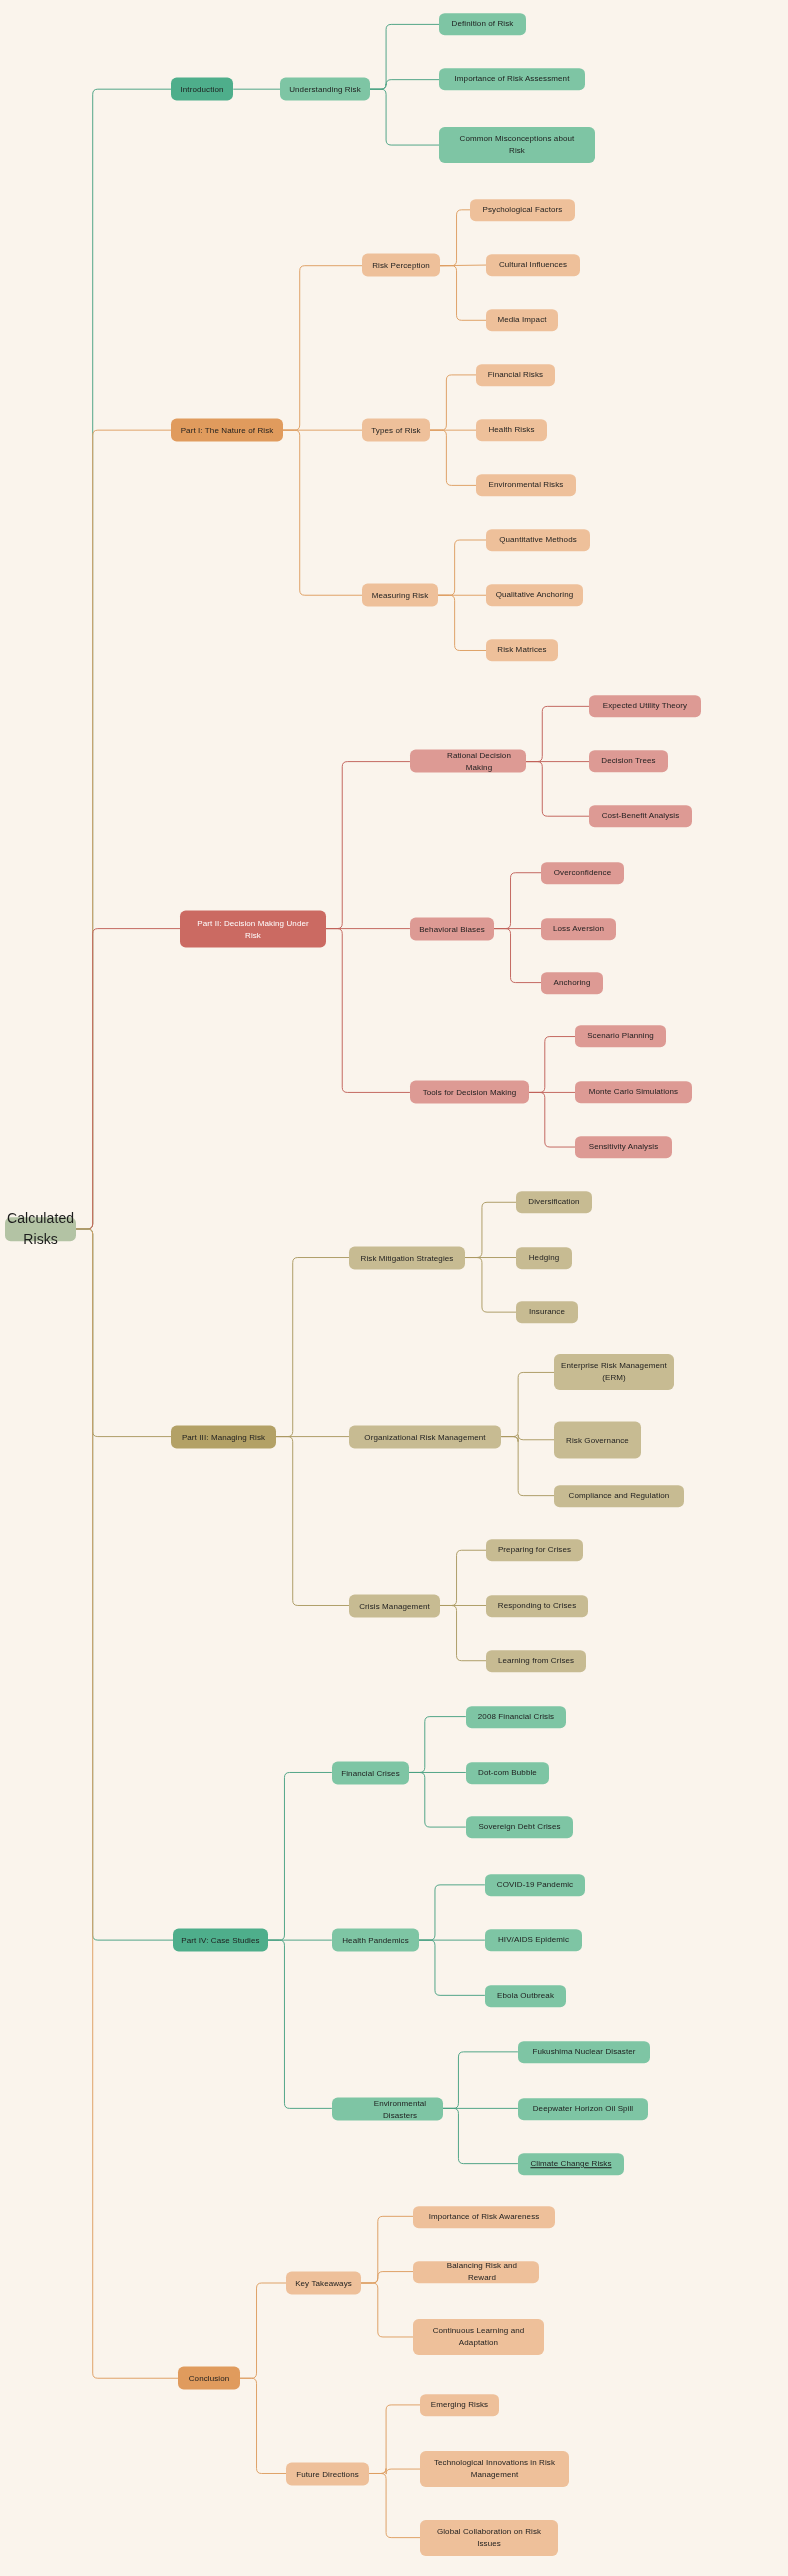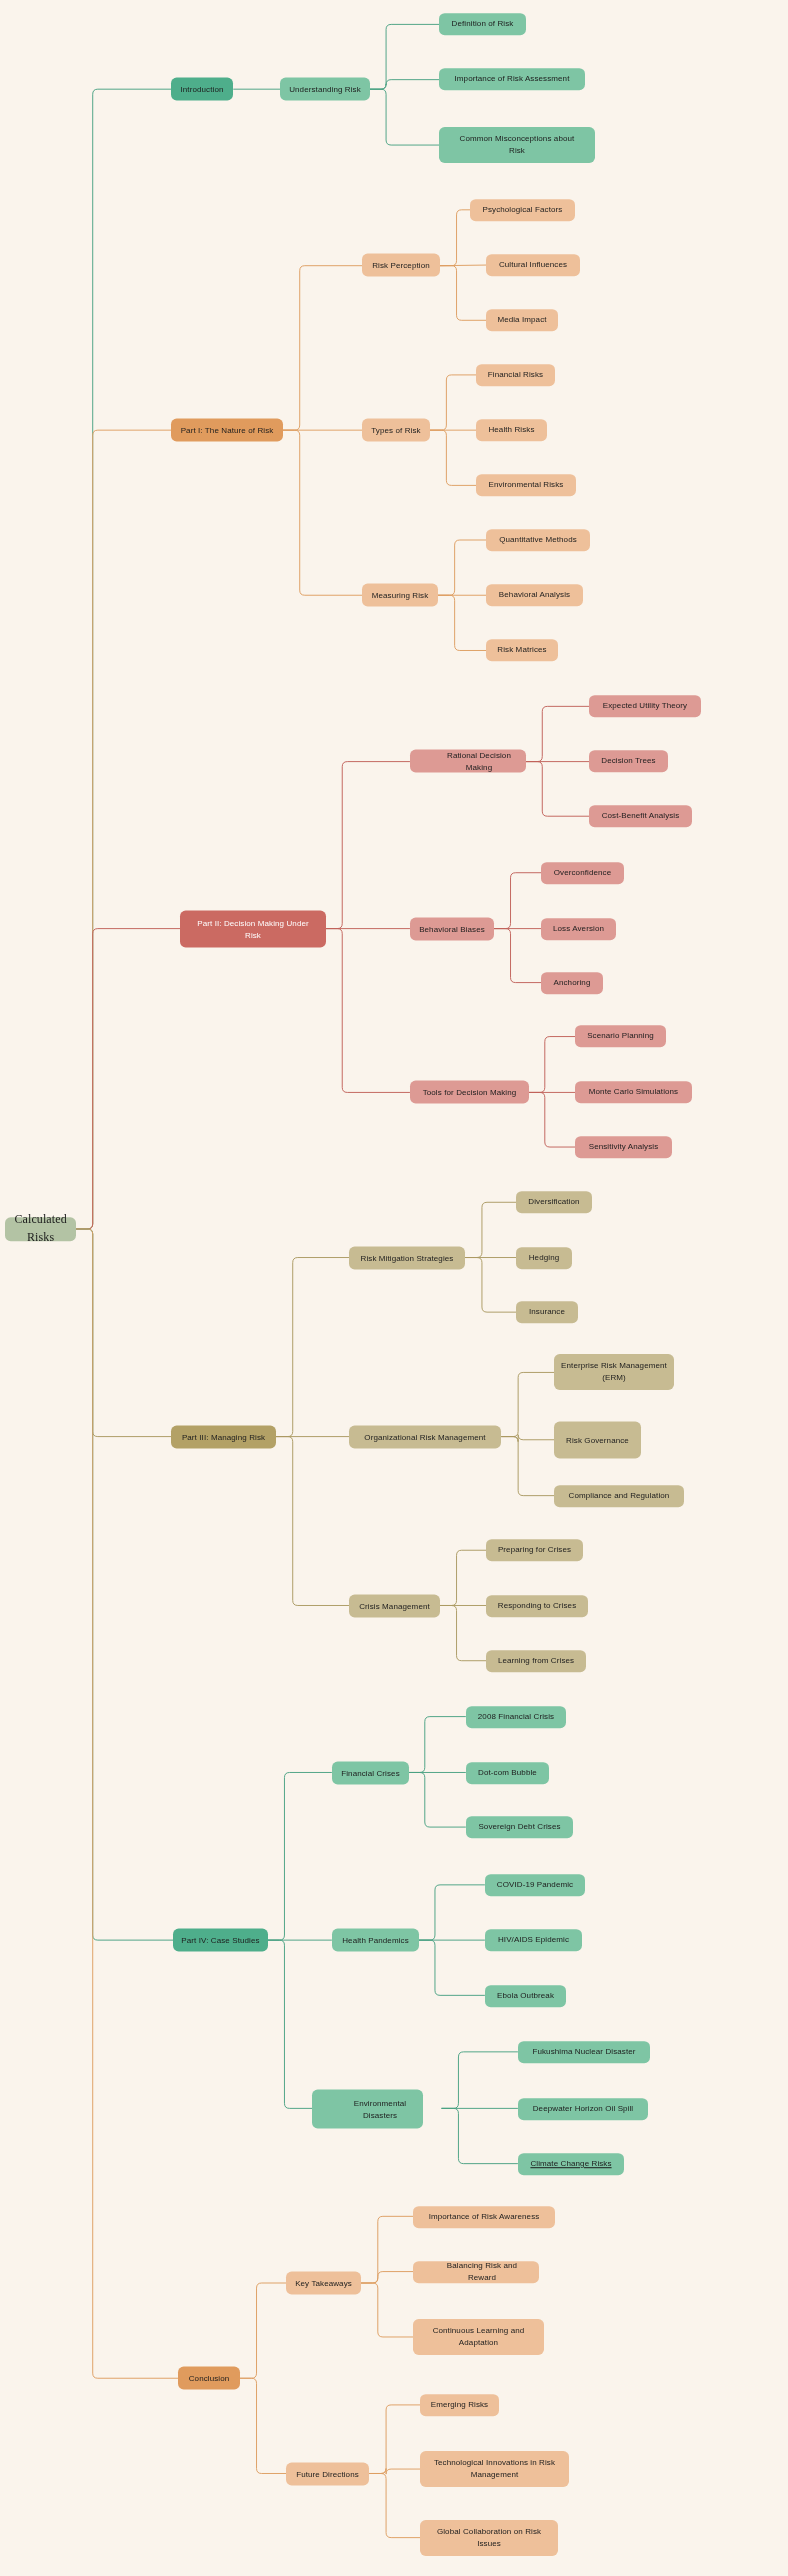--- a/index.html
+++ b/index.html
@@ -40,22 +40,21 @@
     font-size: 8px;
     line-height: 1.45;
     color: #1d1d1d;
     padding: 3.8px 7px;
     letter-spacing: 0.1px;
     transform: translateY(-50%);
     white-space: pre-line;
     user-select: none;
   }
   .node.root {
-    font-size: 12px;
-    font-family: Liberation Serif, serif;
+    font-size: 14px;
   }
   .node.l1 {
     font-size: 8px;
   }
   .node.l1.white-text {
     color: #ffffff;
   }
 </style>
 </head>
 <body>
@@ -141,21 +140,21 @@
       <div class="node l2" style="left: 362px; top: 265px; width: 78px; min-height: 23px; height: 23px; background: rgb(238, 192, 154);">Risk Perception</div>
       <div class="node l3" style="left: 470px; top: 210px; width: 105px; min-height: 21.6px; height: 21.6px; background: rgb(238, 192, 154);">Psychological Factors</div>
       <div class="node l3" style="left: 486px; top: 265px; width: 94px; min-height: 21.6px; height: 21.6px; background: rgb(238, 192, 154);">Cultural Influences</div>
       <div class="node l3" style="left: 486px; top: 320px; width: 72px; min-height: 21.6px; height: 21.6px; background: rgb(238, 192, 154);">Media Impact</div>
       <div class="node l2" style="left: 362px; top: 430px; width: 68px; min-height: 23px; height: 23px; background: rgb(238, 192, 154);">Types of Risk</div>
       <div class="node l3" style="left: 476px; top: 375px; width: 79px; min-height: 21.6px; height: 21.6px; background: rgb(238, 192, 154);">Financial Risks</div>
       <div class="node l3" style="left: 476px; top: 430px; width: 71px; min-height: 21.6px; height: 21.6px; background: rgb(238, 192, 154);">Health Risks</div>
       <div class="node l3" style="left: 476px; top: 485px; width: 100px; min-height: 21.6px; height: 21.6px; background: rgb(238, 192, 154);">Environmental Risks</div>
       <div class="node l2" style="left: 362px; top: 595px; width: 76px; min-height: 23px; height: 23px; background: rgb(238, 192, 154);">Measuring Risk</div>
       <div class="node l3" style="left: 486px; top: 540px; width: 104px; min-height: 21.6px; height: 21.6px; background: rgb(238, 192, 154);">Quantitative Methods</div>
-      <div class="node l3" style="left: 486px; top: 595px; width: 97px; min-height: 21.6px; height: 21.6px; background: rgb(238, 192, 154);">Behavioral Analysis</div>
+      <div class="node l3" style="left: 486px; top: 595px; width: 97px; min-height: 21.6px; height: 21.6px; background: rgb(238, 192, 154);">Qualitative Anchoring</div>
       <div class="node l3" style="left: 486px; top: 650px; width: 72px; min-height: 21.6px; height: 21.6px; background: rgb(238, 192, 154);">Risk Matrices</div>
       <div class="node l1 white-text" style="left: 180px; top: 929px; width: 146px; min-height: 37px; height: 37px; background: rgb(203, 106, 98);">Part II: Decision Making Under
 Risk</div>
       <div class="node l2" style="left: 410px; top: 761px; width: 116px; min-height: 23px; height: 23px; background: rgb(221, 154, 148); padding-left: 29px;">Rational Decision Making</div>
       <div class="node l3" style="left: 589px; top: 706px; width: 112px; min-height: 21.6px; height: 21.6px; background: rgb(221, 154, 148);">Expected Utility Theory</div>
       <div class="node l3" style="left: 589px; top: 761px; width: 79px; min-height: 21.6px; height: 21.6px; background: rgb(221, 154, 148);">Decision Trees</div>
       <div class="node l3" style="left: 589px; top: 816px; width: 103px; min-height: 21.6px; height: 21.6px; background: rgb(221, 154, 148);">Cost-Benefit Analysis</div>
       <div class="node l2" style="left: 410px; top: 929px; width: 84px; min-height: 23px; height: 23px; background: rgb(221, 154, 148);">Behavioral Biases</div>
       <div class="node l3" style="left: 541px; top: 873px; width: 83px; min-height: 21.6px; height: 21.6px; background: rgb(221, 154, 148);">Overconfidence</div>
       <div class="node l3" style="left: 541px; top: 929px; width: 75px; min-height: 21.6px; height: 21.6px; background: rgb(221, 154, 148);">Loss Aversion</div>
@@ -180,21 +179,21 @@
       <div class="node l3" style="left: 486px; top: 1661px; width: 100px; min-height: 21.6px; height: 21.6px; background: rgb(199, 187, 146);">Learning from Crises</div>
       <div class="node l1" style="left: 173px; top: 1940px; width: 95px; min-height: 23px; height: 23px; background: rgb(78, 174, 139);">Part IV: Case Studies</div>
       <div class="node l2" style="left: 332px; top: 1773px; width: 77px; min-height: 23px; height: 23px; background: rgb(126, 197, 164);">Financial Crises</div>
       <div class="node l3" style="left: 466px; top: 1717px; width: 100px; min-height: 21.6px; height: 21.6px; background: rgb(126, 197, 164);">2008 Financial Crisis</div>
       <div class="node l3" style="left: 466px; top: 1773px; width: 83px; min-height: 21.6px; height: 21.6px; background: rgb(126, 197, 164);">Dot-com Bubble</div>
       <div class="node l3" style="left: 466px; top: 1827px; width: 107px; min-height: 21.6px; height: 21.6px; background: rgb(126, 197, 164);">Sovereign Debt Crises</div>
       <div class="node l2" style="left: 332px; top: 1940px; width: 87px; min-height: 23px; height: 23px; background: rgb(126, 197, 164);">Health Pandemics</div>
       <div class="node l3" style="left: 485px; top: 1885px; width: 100px; min-height: 21.6px; height: 21.6px; background: rgb(126, 197, 164);">COVID-19 Pandemic</div>
       <div class="node l3" style="left: 485px; top: 1940px; width: 97px; min-height: 21.6px; height: 21.6px; background: rgb(126, 197, 164);">HIV/AIDS Epidemic</div>
       <div class="node l3" style="left: 485px; top: 1996px; width: 81px; min-height: 21.6px; height: 21.6px; background: rgb(126, 197, 164);">Ebola Outbreak</div>
-      <div class="node l2" style="left: 312px; top: 2109px; width: 111px; min-height: 23px; height: 39px; background: rgb(126, 197, 164); padding-left: 32px;">Environmental Disasters</div>
+      <div class="node l2" style="left: 332px; top: 2109px; width: 111px; min-height: 23px; height: 23px; background: rgb(126, 197, 164); padding-left: 32px;">Environmental Disasters</div>
       <div class="node l3" style="left: 518px; top: 2052px; width: 132px; min-height: 21.6px; height: 21.6px; background: rgb(126, 197, 164);">Fukushima Nuclear Disaster</div>
       <div class="node l3" style="left: 518px; top: 2109px; width: 130px; min-height: 21.6px; height: 21.6px; background: rgb(126, 197, 164);">Deepwater Horizon Oil Spill</div>
       <div class="node l3" style="left: 518px; top: 2164px; width: 106px; min-height: 21.6px; height: 21.6px; background: rgb(126, 197, 164); text-decoration: underline;">Climate Change Risks</div>
       <div class="node l1" style="left: 178px; top: 2378px; width: 62px; min-height: 23px; height: 23px; background: rgb(224, 155, 93);">Conclusion</div>
       <div class="node l2" style="left: 286px; top: 2283px; width: 75px; min-height: 23px; height: 23px; background: rgb(238, 192, 154);">Key Takeaways</div>
       <div class="node l3" style="left: 413px; top: 2217px; width: 142px; min-height: 21.6px; height: 21.6px; background: rgb(238, 192, 154);">Importance of Risk Awareness</div>
       <div class="node l3" style="left: 413px; top: 2272px; width: 126px; min-height: 21.6px; height: 21.6px; background: rgb(238, 192, 154); padding-left: 19px;">Balancing Risk and Reward</div>
       <div class="node l3" style="left: 413px; top: 2337px; width: 131px; min-height: 36px; height: 36px; background: rgb(238, 192, 154);">Continuous Learning and
 Adaptation</div>
       <div class="node l2" style="left: 286px; top: 2474px; width: 83px; min-height: 23px; height: 23px; background: rgb(238, 192, 154);">Future Directions</div>

